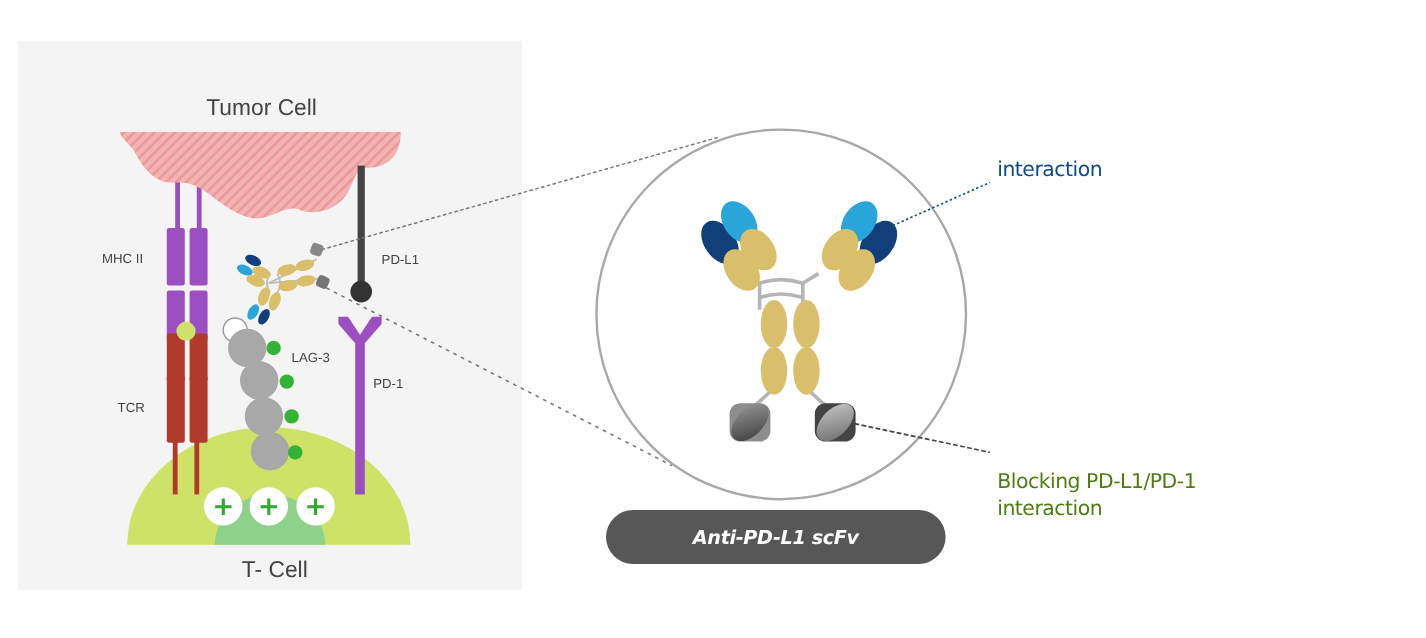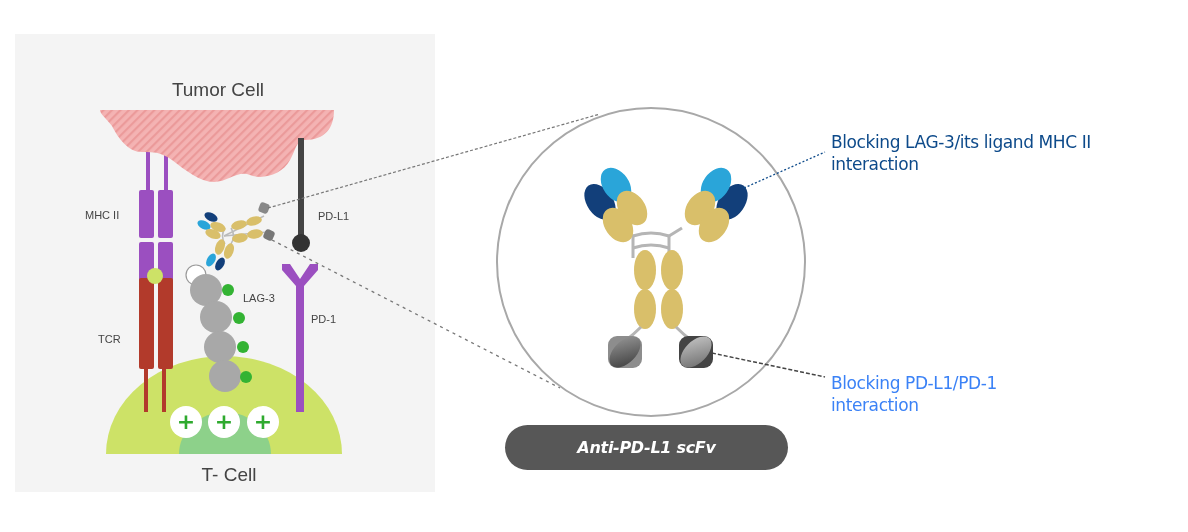--- a/index.html
+++ b/index.html
@@ -7,21 +7,21 @@
          font-family: "Liberation Sans", sans-serif; }
   #stage { position: absolute; left: 0; top: 0; width: 1188px; height: 532px; }
   .pill { position: absolute; display: flex; align-items: center; justify-content: center;
           color: #ffffff; font-family: "DejaVu Sans", sans-serif; font-weight: bold;
           font-size: 16px; border-radius: 23px; letter-spacing: -0.3px; }
   #pill-lag3 { left: 510px; top: 56px; width: 284px; height: 44px; background: #1aa3e6; }
   #pill-pdl1 { left: 505px; top: 425px; width: 283px; height: 45px; background: #575757; font-style: italic; }
   .callout { position: absolute; font-family: "DejaVu Sans", sans-serif; font-size: 17px;
              line-height: 22px; letter-spacing: -0.4px; }
   #callout-lag3 { left: 831px; top: 131px; color: #0d4a8a; width: 340px; }
-  #callout-pdl1 { left: 831px; top: 372px; color: #3b82f6; width: 260px; }
+  #callout-pdl1 { left: 831px; top: 391px; color: #4d7c0f; width: 260px; }
   .svgtxt { font-family: "Liberation Sans", sans-serif; fill: #444444; }
 </style>
 </head>
 <body>
 
 <div id="stage">
 <svg width="1188" height="532" viewBox="0 0 1188 532" xmlns="http://www.w3.org/2000/svg">
   <defs>
     <pattern id="hatch" patternUnits="userSpaceOnUse" width="6" height="6" patternTransform="rotate(45)">
       <rect width="6" height="6" fill="#f4b3b3"></rect>
@@ -177,20 +177,19 @@
     </g>
   </g>
 
   <line x1="744" y1="188" x2="825" y2="152" stroke="#0d4a8a" stroke-width="1.3" stroke-dasharray="2,2"></line>
   <line x1="712" y1="353" x2="825" y2="377" stroke="#444444" stroke-width="1.4" stroke-dasharray="4,2"></line>
 </svg>
 
 <div class="pill" id="pill-pdl1">Anti-PD-L1 scFv</div>
 
 <div class="callout" id="callout-lag3">
-  <div>Blocking LAG-3/its ligand MHC II</div>
   <div>interaction</div>
 </div>
 <div class="callout" id="callout-pdl1">
   <div>Blocking PD-L1/PD-1</div>
   <div>interaction</div>
 </div>
 </div>
 
 </body></html>

